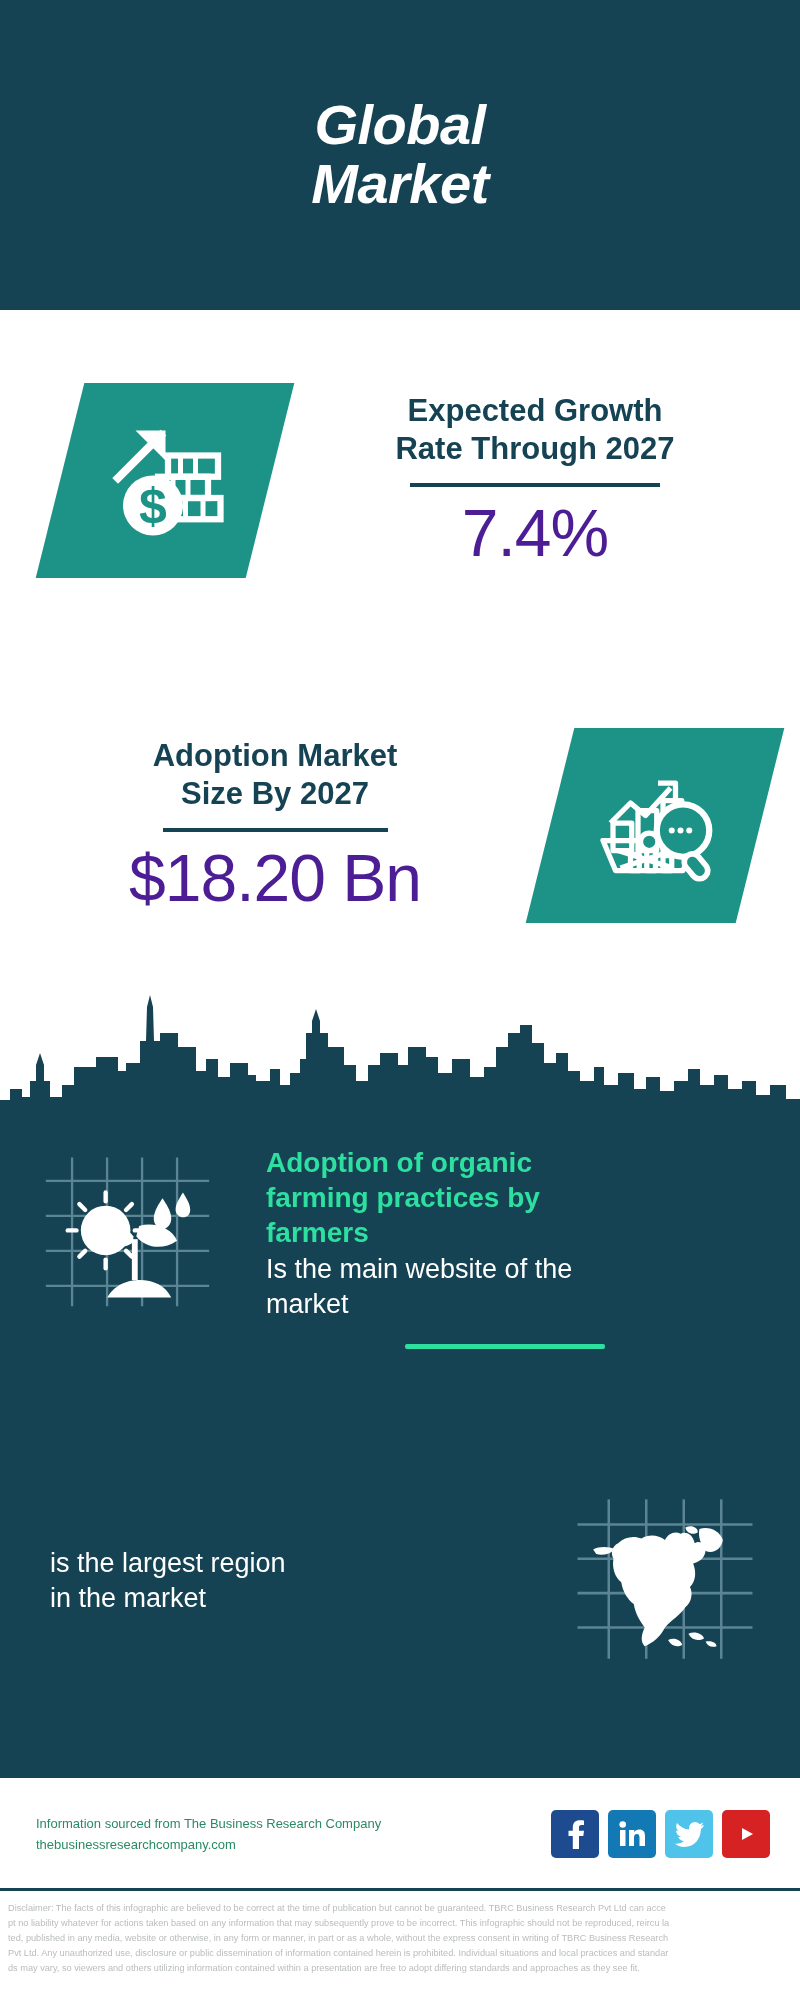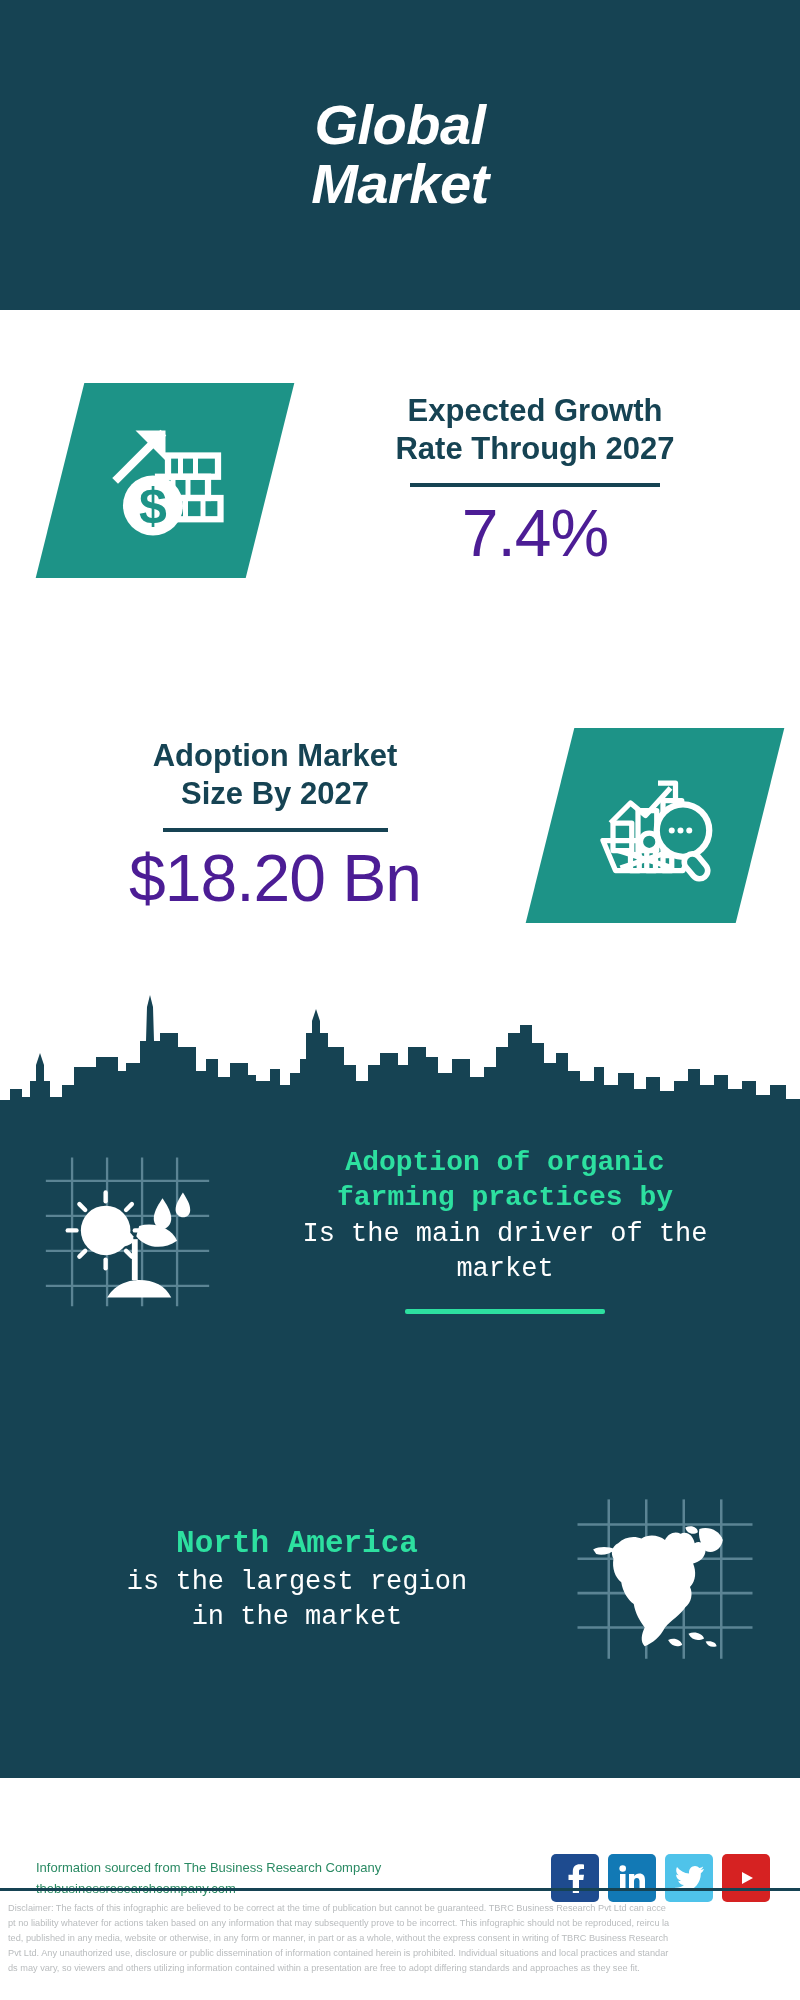--- a/index.html
+++ b/index.html
@@ -58,21 +58,21 @@
     position:absolute; left:0; top:985px; width:800px; height:140px;
     display:block;
   }
 
   
   #driver-row {
     position:absolute; left:0; top:1145px; width:800px; height:315px;
     display:flex; align-items:flex-start;
   }
   .icon-tile { width:200px; height:180px; flex:0 0 auto; position:relative; }
-  .dark-text { flex:1 1 auto; text-align:center; padding:0 26px;font-family:Liberation Mono, monospace; }
+  .dark-text { flex:1 1 auto; text-align:left; padding:0 26px; }
   .accent-head {
     color:#2de0a0; font-weight:bold; font-size:28px; line-height:1.25;
   }
   .white-sub {
     color:#ffffff; font-size:27px; line-height:1.3; font-weight:normal;
     margin-top:2px;
   }
   .mint-divider {
     width:200px; height:5px; background:#2de0a0;
     margin:22px auto 0 auto; border-radius:2px;
@@ -83,21 +83,21 @@
     position:absolute; left:0; top:1470px; width:800px; height:220px;
     display:flex; align-items:center;
   }
   #region-row .dark-text { order:1; }
   #region-row .icon-tile { order:2; }
   .accent-head-lg { color:#2de0a0; font-weight:bold; font-size:31px; line-height:1.25; }
 
   
   .source-bar {
     position:absolute; left:0; top:1778px; width:800px; height:112px;
-    background:#ffffff; display:flex; align-items:center;margin-top:44px;
+    background:#ffffff; display:flex; align-items:center;
   }
   .source-text { padding-left:36px; flex:1 1 auto; }
   .source-line { color:#2a8a63; font-size:13px; line-height:1.65; }
   .socials { display:flex; gap:9px; padding-right:30px; }
   .social {
     width:48px; height:48px; border-radius:5px;
     display:flex; align-items:center; justify-content:center;
   }
   .s-fb { background:#1e4b8f; }
   .s-li { background:#1279b5; }
@@ -236,34 +236,34 @@
         <path d="M65 64 L65 92" stroke="#ffffff" stroke-width="4"></path>
         <path d="M46 104 C52 94 62 92 68 92 C78 92 86 96 90 104 Z" fill="#ffffff"></path>
         <path d="M84 36 C88 42 90 46 90 50 C90 54 87 57 84 57 C81 57 78 54 78 50 C78 46 80 42 84 36 Z" fill="#ffffff"></path>
         <path d="M98 32 C101 37 103 40 103 44 C103 47 101 49 98 49 C96 49 93 47 93 44 C93 40 95 37 98 32 Z" fill="#ffffff"></path>
       </svg>
     </div>
     <div class="dark-text">
       <div class="accent-head">
         <div>Adoption of organic</div>
         <div>farming practices by</div>
+        <div>farmers</div>
       </div>
       <div class="white-sub">
-        <div>Is the main driver of the</div>
+        <div>Is the main website of the</div>
         <div>market</div>
       </div>
       <div class="mint-divider"></div>
     </div>
     <div style="width:30px;flex:0 0 auto;"></div>
   </div>
 
   <div id="region-row">
     <div style="width:24px;flex:0 0 auto;order:0;"></div>
     <div class="dark-text">
-      <div class="accent-head-lg">North America</div>
       <div class="white-sub">
         <div>is the largest region</div>
         <div>in the market</div>
       </div>
     </div>
     <div class="icon-tile">
       <svg width="190" height="175" viewBox="0 0 120 112" aria-hidden="true">
         <g stroke="#5b8494" stroke-width="1.6">
           <line x1="4" y1="22" x2="116" y2="22"></line>
             <line x1="4" y1="44" x2="116" y2="44"></line>

